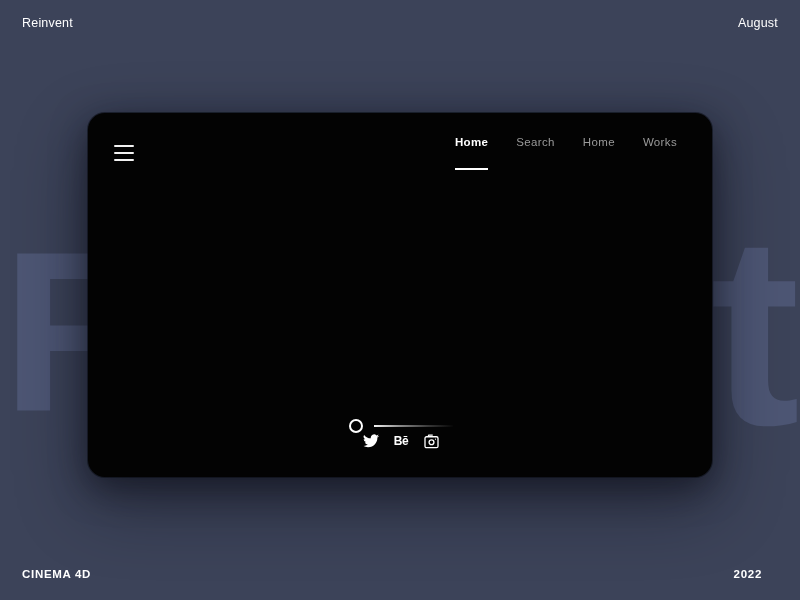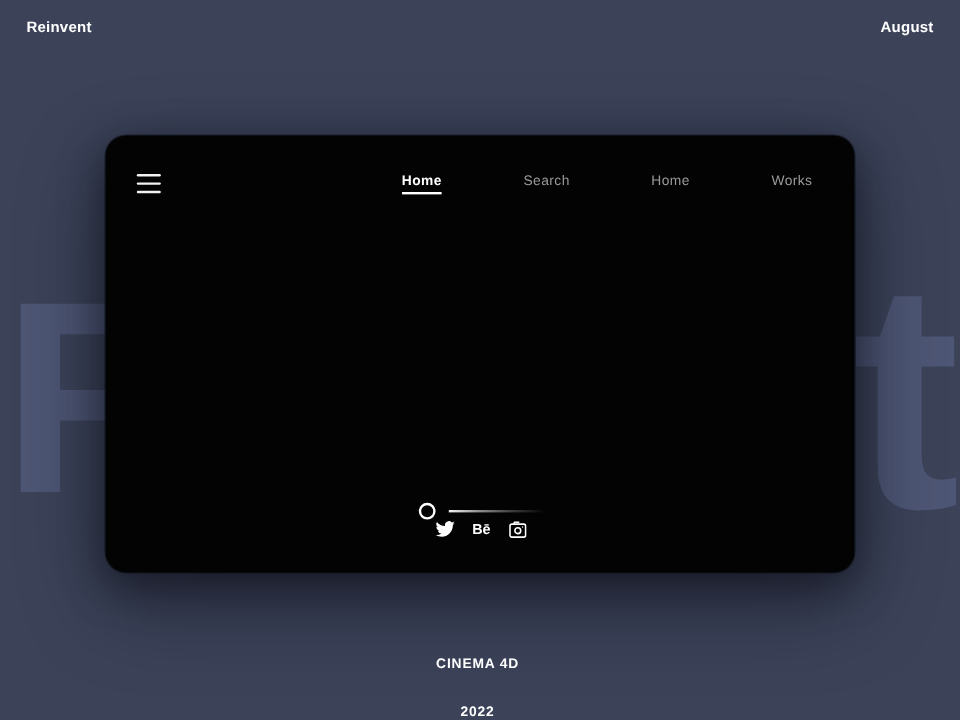--- a/index.html
+++ b/index.html
@@ -49,35 +49,34 @@
     height:46px;
     display:flex;
     align-items:center;
     justify-content:space-between;
     padding:0 22px;
     z-index:5;
   }
   .brand, .month {
     color:#ffffff;
     font-size:12.5px;
-    font-weight:bold;
+    font-weight:normal;
     letter-spacing:.2px;
   }
 
   
   .page-footer {
     position:absolute;
-    bottom:0; left:0; right:4px;
+    bottom:0; left:0; right:16px;
     height:52px;
     display:flex;
     align-items:center;
     justify-content:space-between;
     padding:0 22px;
     z-index:5;
-    flex-direction:column;
   }
   .footer-left, .footer-right {
     color:#ffffff;
     font-size:11.5px;
     font-weight:bold;
     letter-spacing:.7px;
   }
 
   
   .player-card {
@@ -129,23 +128,22 @@
     display:flex;
     align-items:flex-start;
     gap:28px;
   }
   .nav-link {
     position:relative;
     font-size:11.5px;
     color:#9a9a9a;
     letter-spacing:.35px;
     cursor:pointer;
-    padding-bottom:5px;
+    padding-bottom:22px;
     white-space:nowrap;
-    margin-left:40px;
   }
   .nav-link.active {
     color:#ffffff;
     font-weight:bold;
   }
   .nav-link.active::after {
     content:"";
     position:absolute;
     left:0; right:0;
     bottom:0;

